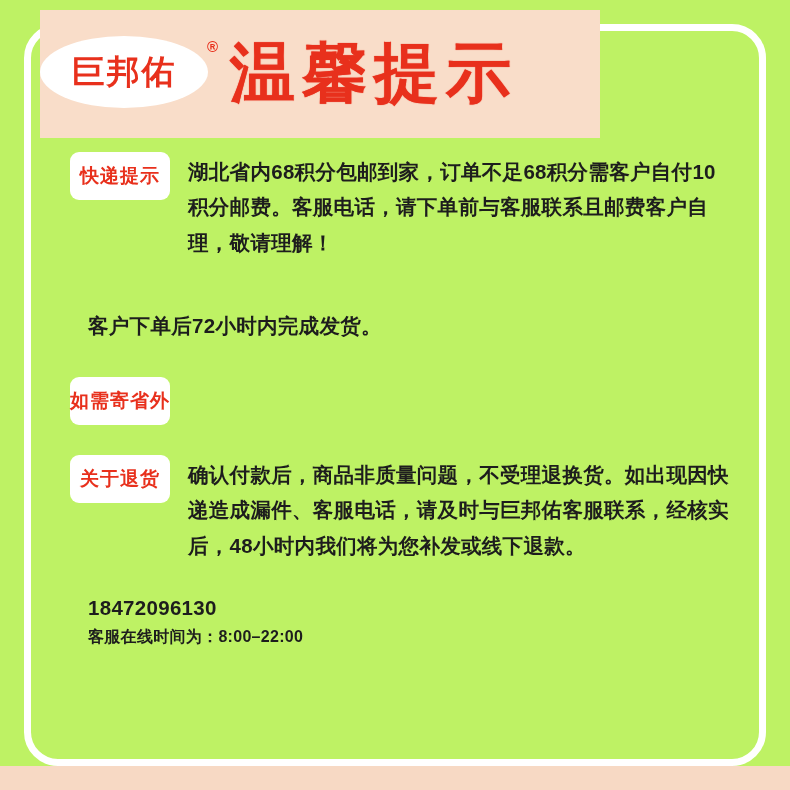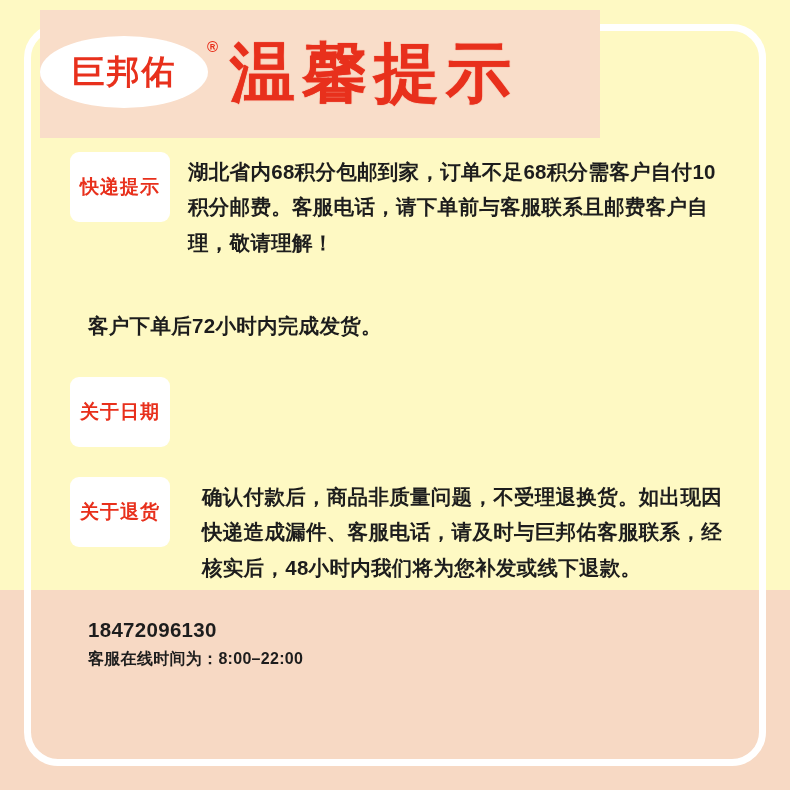--- a/index.html
+++ b/index.html
@@ -9,22 +9,22 @@
   body {
     width: 790px;
     height: 790px;
     background: #f7d9c4;
     font-family: "Liberation Sans", sans-serif;
     overflow: hidden;
   }
   .page {
     position: relative;
     width: 790px;
-    height: 590px;
-    background: #fef9c3;
+    height: 766px;
+    background: #bef264;
     box-sizing: border-box;
     text-decoration: underline;
   }
   
   .frame {
     position: absolute;
     left: 24px;
     top: 24px;
     width: 742px;
     height: 742px;
@@ -115,21 +115,21 @@
     min-height: 44px;
     background: #ffffff;
     border-radius: 9px;
     color: #e8301c;
     font-size: 19px;
     font-weight: bold;
     letter-spacing: 1px;
     display: flex;
     align-items: center;
     justify-content: center;
-    padding: 22px 0;
+    padding: 11px 0;
     box-sizing: border-box;
     font-family: "Liberation Sans", "DejaVu Sans", sans-serif;
   }
   .body-text {
     flex: 1 1 auto;
     margin-left: 18px;
     color: #1d1d1d;
     font-size: 20.5px;
     line-height: 1.72;
     font-weight: bold;
@@ -151,21 +151,21 @@
     color: #1d1d1d;
     font-size: 16px;
     font-weight: bold;
     line-height: 1.6;
     font-family: "Liberation Sans", "DejaVu Sans", sans-serif;
   }
   
   .row-express { margin-bottom: 46px; }
   .row-shipping { margin-bottom: 34px; }
   .row-date { margin-bottom: 30px; }
-  .row-return { margin-bottom: 30px; gap: 14px; }
+  .row-return { margin-bottom: 30px; }
 </style>
 </head>
 <body>
 
 <div class="page">
 
   <div class="frame"></div>
   <div class="top-mask"></div>
 
   <div class="header">
@@ -182,21 +182,21 @@
     <div class="row row-express">
       <div class="tag">快递提示</div>
       <div class="body-text">湖北省内68积分包邮到家，订单不足68积分需客户自付10积分邮费。客服电话，请下单前与客服联系且邮费客户自理，敬请理解！</div>
     </div>
 
     <div class="row row-shipping">
       <div class="body-text">客户下单后72小时内完成发货。</div>
     </div>
 
     <div class="row row-date">
-      <div class="tag">关于日期</div>
+      <div class="tag">如需寄省外</div>
     </div>
 
     <div class="row row-return">
       <div class="tag">关于退货</div>
       <div class="body-text">确认付款后，商品非质量问题，不受理退换货。如出现因快递造成漏件、客服电话，请及时与巨邦佑客服联系，经核实后，48小时内我们将为您补发或线下退款。</div>
     </div>
 
     <div class="row row-phone">
       <div class="body-text">
         <div class="phone-num">18472096130</div>

